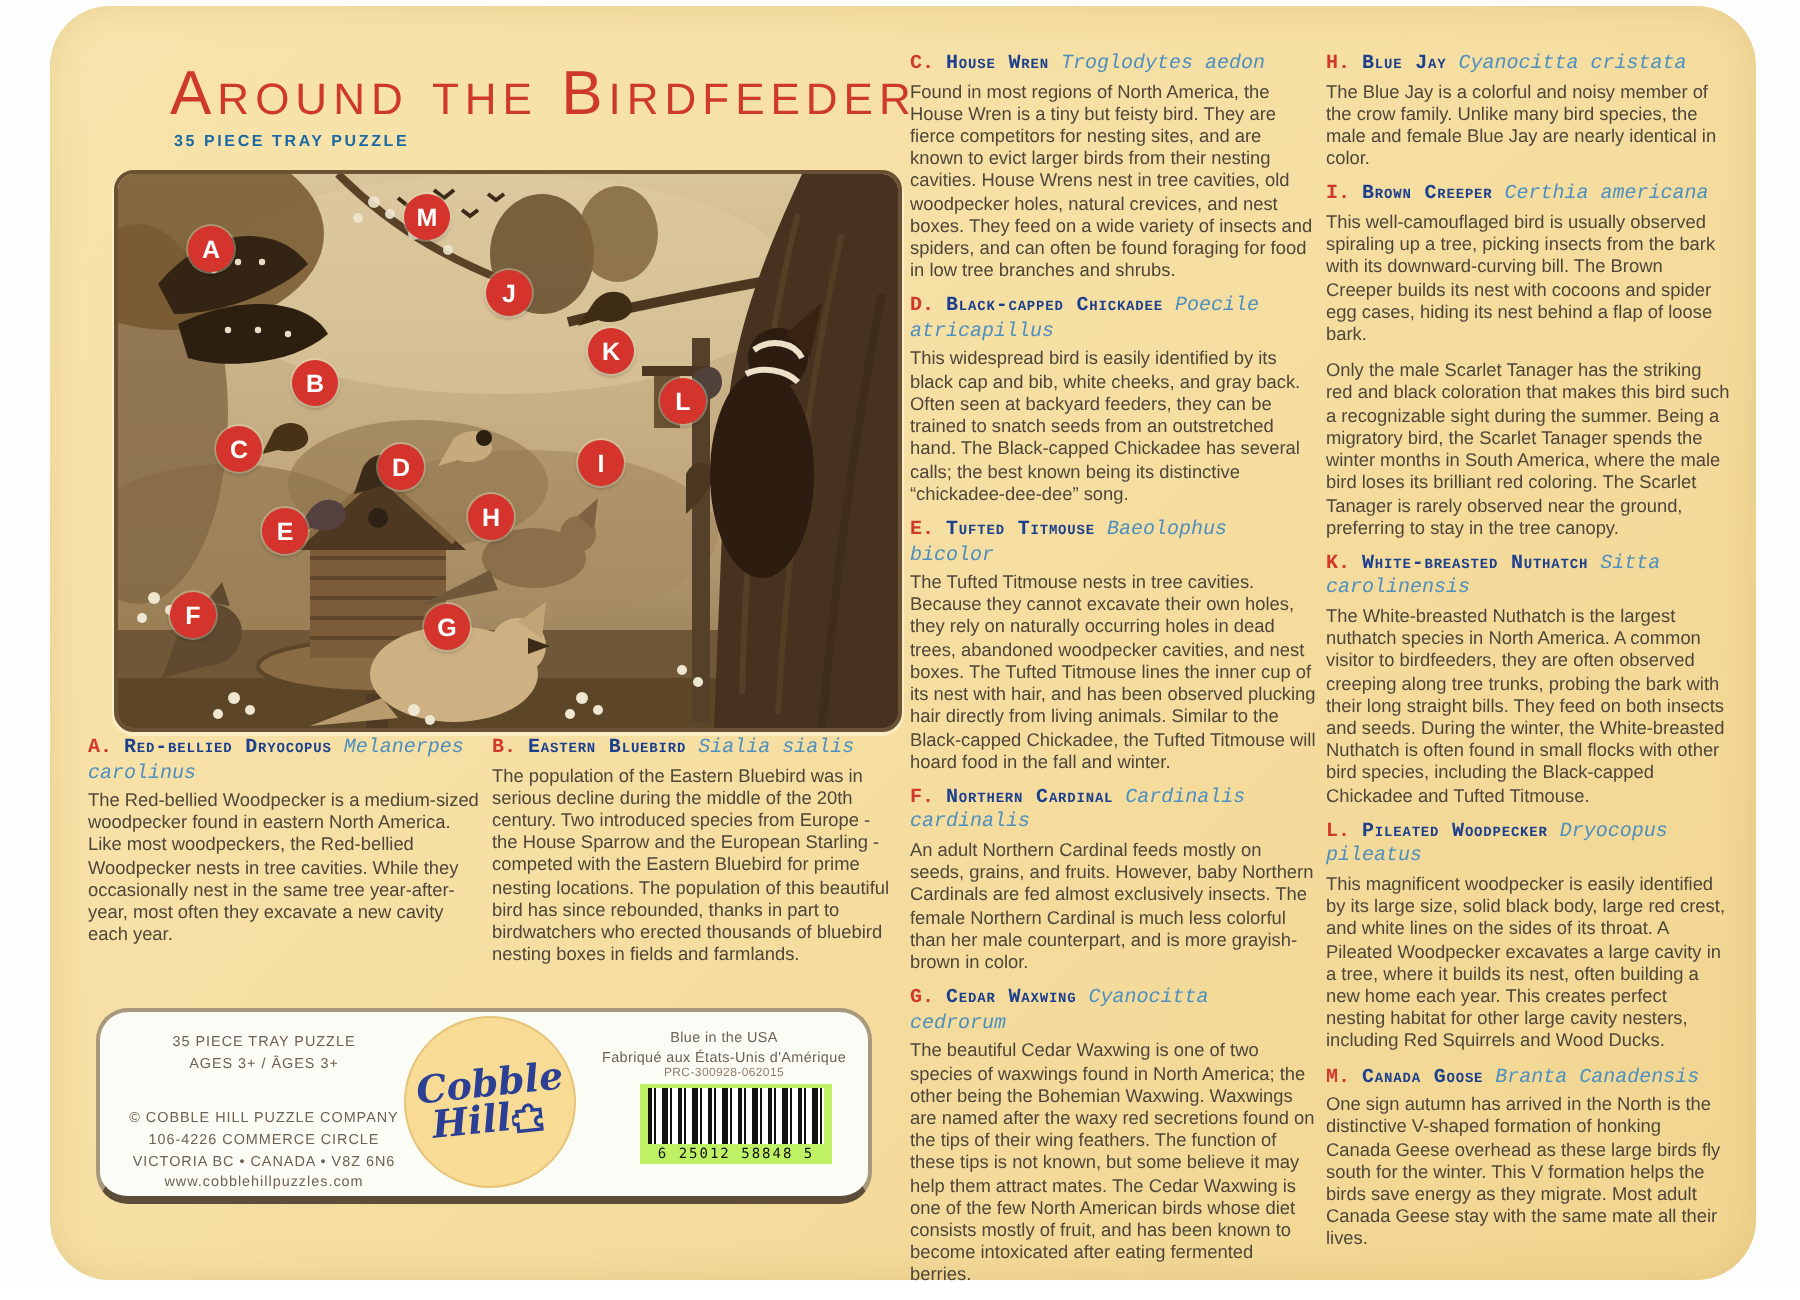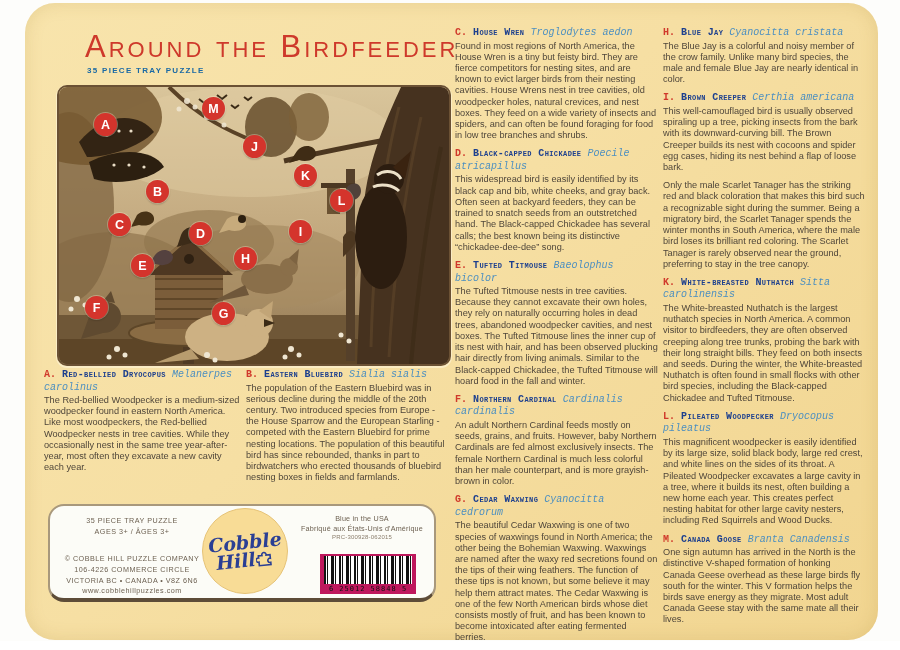--- a/index.html
+++ b/index.html
@@ -47,21 +47,21 @@
   .logo{position:absolute;left:152px;top:2px;width:84px;height:84px;border-radius:50%;
         background:#f8dc96;border:1px solid #e6c377;display:flex;flex-direction:column;
         align-items:center;justify-content:center;}
   .logo-word{font-family:"DejaVu Serif",serif;font-style:italic;font-weight:bold;
         color:#2b3f94;font-size:19px;line-height:.95;transform:rotate(-6deg);}
   .logo-row{display:flex;align-items:center;transform:rotate(-6deg);}
   .logo-row .logo-word{transform:none;}
   .made-block{position:absolute;left:245px;top:8px;width:134px;text-align:center;}
   .made-block .fline{letter-spacing:.2px;text-transform:none;line-height:1.35;}
   .made-block .fline:nth-child(3){font-size:6px;color:#8a7d6c;}
-  .barcode{position:absolute;left:270px;top:48px;width:96px;height:40px;background:#be185d;}
+  .barcode{position:absolute;left:270px;top:36px;width:96px;height:40px;background:#bef264;}
   .bars{position:absolute;left:4px;top:2px;right:4px;height:28px;
         background:repeating-linear-gradient(90deg,#111 0 2px,#fff 2px 3px,#111 3px 4px,
         #fff 4px 7px,#111 7px 10px,#fff 10px 11px,#111 11px 12px,#fff 12px 15px);}
   .barcode-digits{position:absolute;left:0;right:0;bottom:1px;text-align:center;
         font-family:"DejaVu Sans Mono",monospace;font-size:7px;color:#111;letter-spacing:1px;}
 </style>
 </head>
 <body>
 
 <div class="stage">

